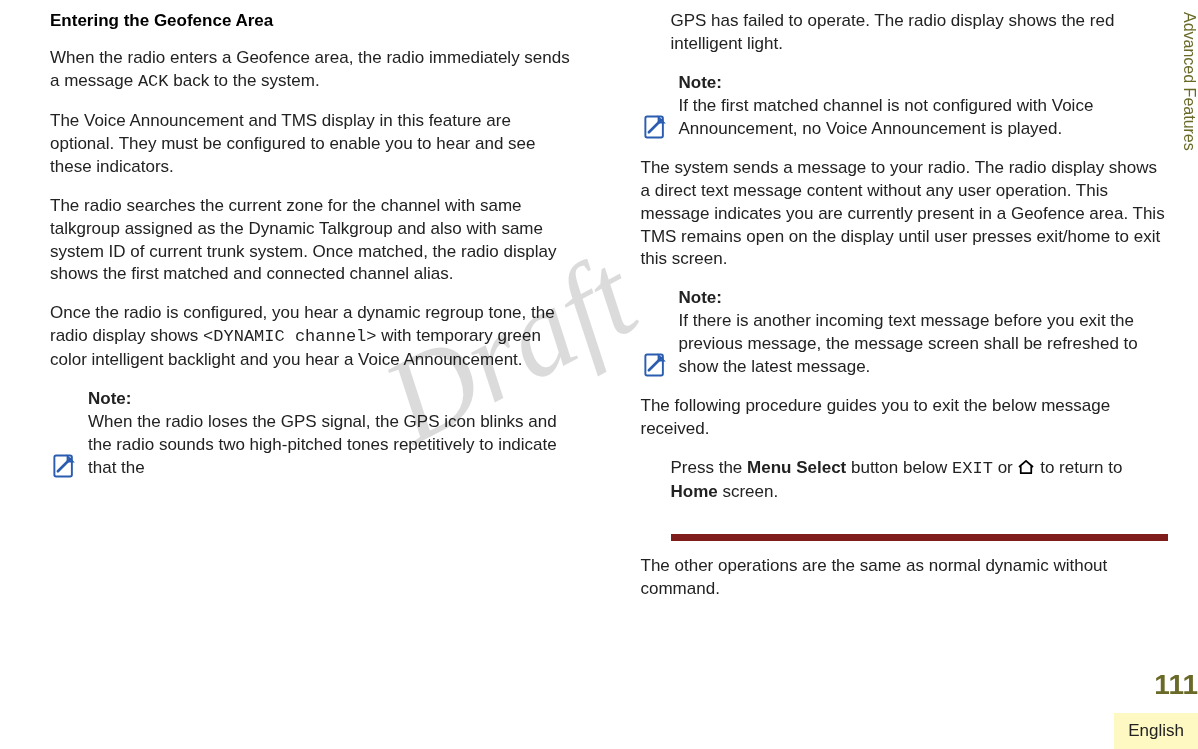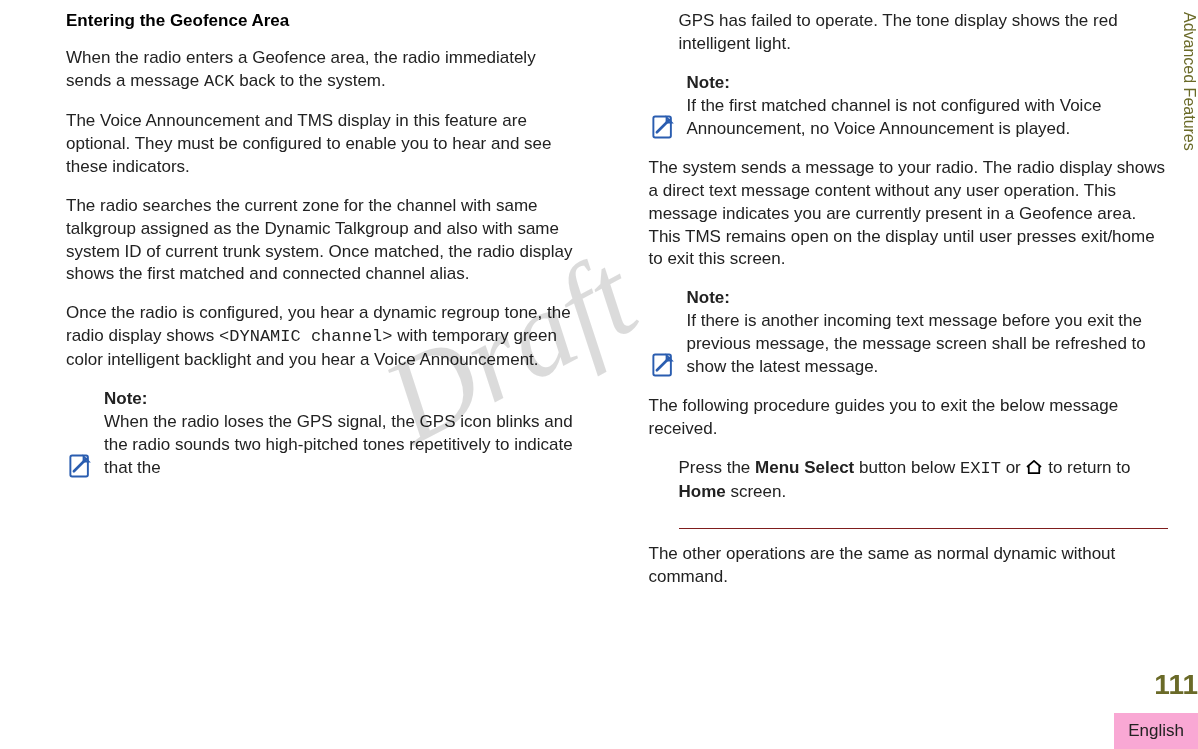--- a/index.html
+++ b/index.html
@@ -9,21 +9,20 @@
       font-family: Arial, Helvetica, sans-serif;
       position: relative;
       background: #fff;
       overflow: hidden;
     }
     .page {
       display: flex;
       padding: 10px 30px 10px 50px;
       gap: 63px;
       height: 100%;
-      margin-left: 16px;
     }
     .column {
       flex: 1;
       font-size: 17px;
       line-height: 1.35;
       color: #222;
     }
     .column p { margin-bottom: 16px; }
     .heading {
       font-weight: bold;
@@ -42,22 +41,22 @@
     .note-icon {
       width: 28px;
       height: 28px;
       flex-shrink: 0;
       margin-top: 2px;
     }
     .note-icon svg { width: 100%; height: 100%; }
     .note-text { flex: 1; }
     .note-label { font-weight: bold; display: block; }
     .step-block {
-      border-bottom: 1px solid #7f1d1d;
-      padding-bottom: 24px;
+      border-bottom: 7px solid #7f1d1d;
+      padding-bottom: 30px;
       margin-bottom: 14px;
       margin-left: 30px;
     }
     .home-icon-inline {
       display: inline-block;
       width: 18px;
       height: 14px;
       vertical-align: -1px;
     }
     .home-icon-inline svg { width: 100%; height: 100%; }
@@ -79,21 +78,21 @@
       width: 60px;
       color: #6a6a28;
       font-size: 28px;
       font-weight: bold;
       text-align: right;
     }
     .lang-tab {
       position: absolute;
       right: 0;
       bottom: 0;
-      background: #f9a8d4;
+      background: #fef9c3;
       color: #222;
       font-size: 17px;
       padding: 8px 14px;
     }
     .watermark {
       position: absolute;
       top: 280px;
       left: 380px;
       font-size: 120px;
       color: rgba(0,0,0,0.14);
@@ -133,21 +132,21 @@
         </span>
         <div class="note-text">
           <span class="note-label">Note:</span>
           <span>When the radio loses the GPS signal, the GPS icon blinks and the radio sounds two high-pitched tones repetitively to indicate that the</span>
         </div>
       </div>
     </div>
   </div>
 
   <div class="column">
-    <p style="margin-left:30px">GPS has failed to operate. The tone display shows the red intelligent light.</p>
+    <p style="margin-left:30px">GPS has failed to operate. The radio display shows the red intelligent light.</p>
 
     <div class="note-block">
       <span class="note-icon">
         <svg viewBox="0 0 32 32">
             <rect x="5" y="4" width="20" height="24" rx="2" fill="none" stroke="#2a5db0" stroke-width="2.2"></rect>
             <path d="M20 5 L26 11 L20 11 Z" fill="#fff" stroke="#2a5db0" stroke-width="2"></path>
             <path d="M9 22 L23 8" stroke="#2a5db0" stroke-width="3" stroke-linecap="round"></path>
           </svg>
       </span>
       <div class="note-text">

